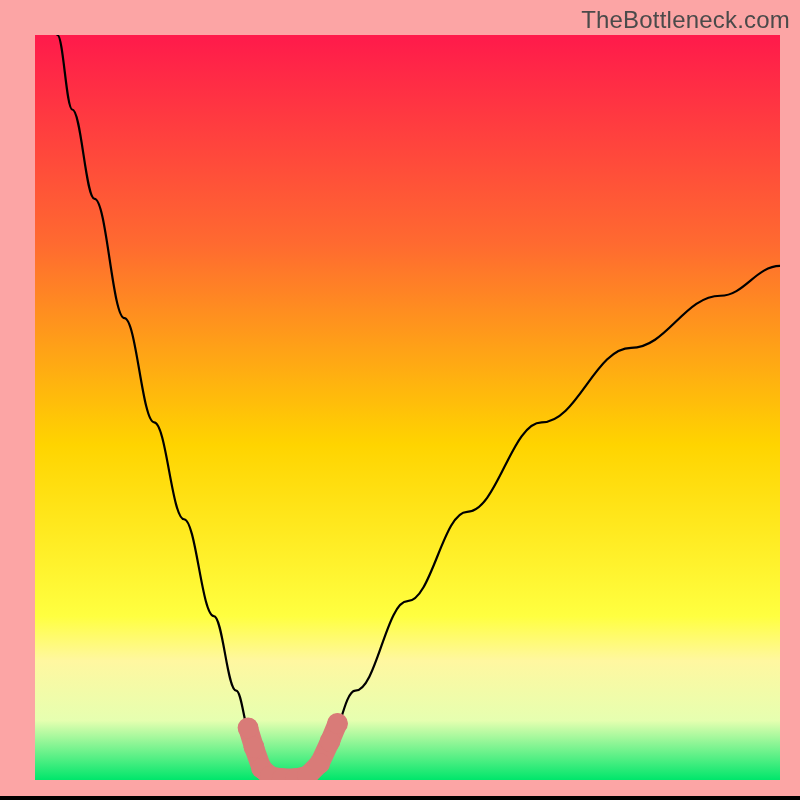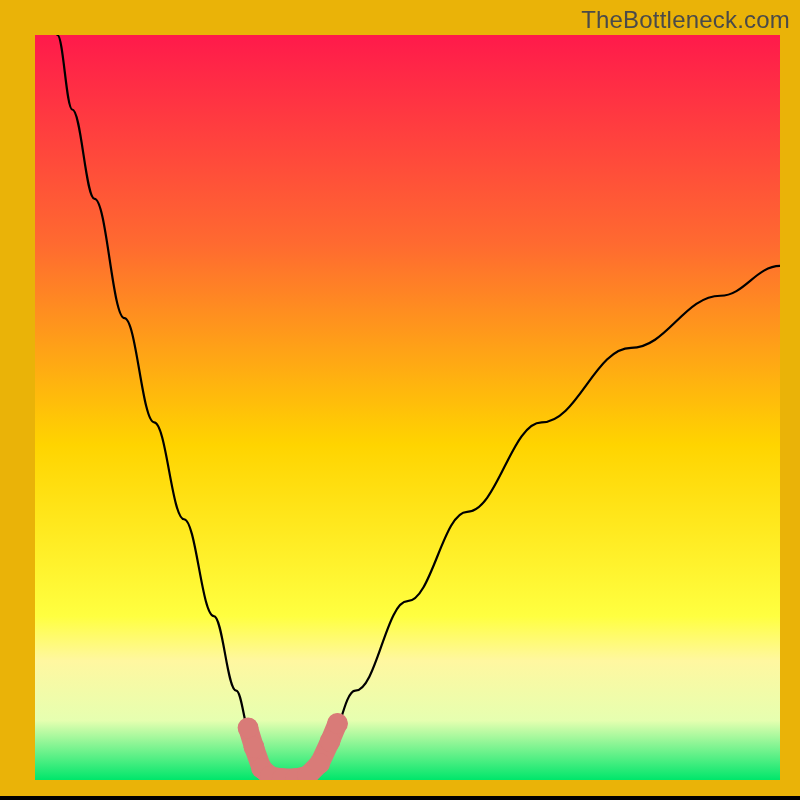--- a/index.html
+++ b/index.html
@@ -10,21 +10,21 @@
     background: #000;
     font-family: Arial, Helvetica, sans-serif;
     overflow: hidden;
   }
   .frame {
     position: absolute;
     left: 0;
     top: 0;
     width: 800px;
     height: 796px;
-    background: #eab308;
+    background: #fca5a5;
   }
   .plot {
     position: absolute;
     box-sizing: border-box;
   }
   .watermark {
     position: absolute;
     color: #4a4a4a;
     font-size: 24px;
     font-weight: 400;

